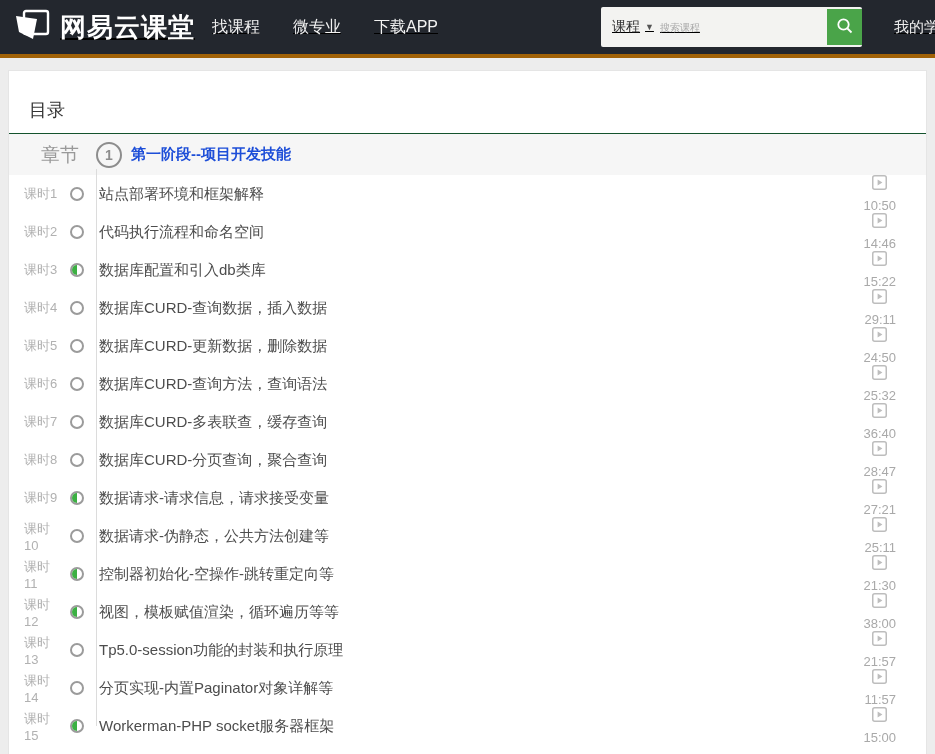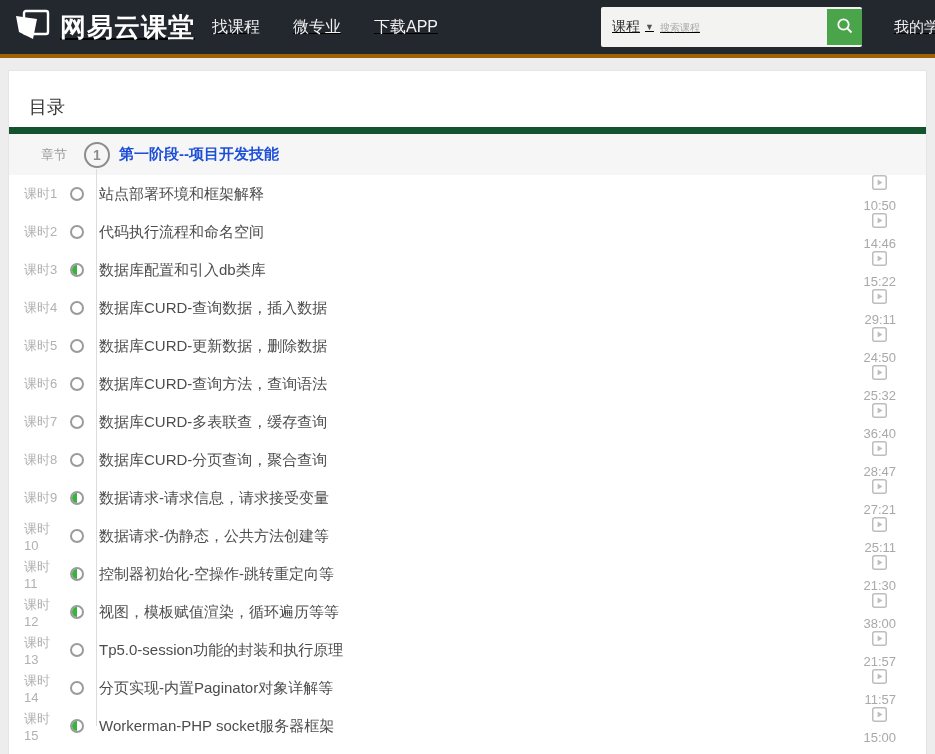--- a/index.html
+++ b/index.html
@@ -45,29 +45,29 @@
     background:#4aa449; display:flex; align-items:center; justify-content:center;
   }
   .user-link { color:#eee; font-size:15px; text-decoration:none; margin-left:32px; flex-shrink:0; cursor:pointer; }
 
   
   .toc-card {
     width:919px; margin:12px 8px 0 8px; background:#fff;
     border:1px solid #e5e5e5; min-height:690px; position:relative;
   }
   .card-header {
-    height:63px; padding:16px 0 0 20px; border-bottom:7px solid #14532d;
+    height:63px; padding:16px 0 0 20px; border-bottom:1px solid #14532d;
     display:flex; align-items:center;
   }
   .card-header h1 { font-size:18px; font-weight:normal; color:#333; }
 
   .chapter-row {
     height:41px; background:#f6f6f6; display:flex; align-items:center; padding-left:32px;
   }
-  .chapter-label { font-size:13px; color:#999; }
+  .chapter-label { font-size:19px; color:#999; }
   .chapter-badge {
     width:26px; height:26px; border:2px solid #8d8d8d; border-radius:50%;
     display:flex; align-items:center; justify-content:center;
     font-size:14px; font-weight:bold; color:#8d8d8d; margin-left:17px; flex-shrink:0;
     position:relative; z-index:1;
   }
   .chapter-title { font-size:15px; font-weight:bold; color:#1d4ed8; margin-left:9px; }
 
   .timeline {
     position:absolute; left:87px; top:98px; width:1px; height:557px;

